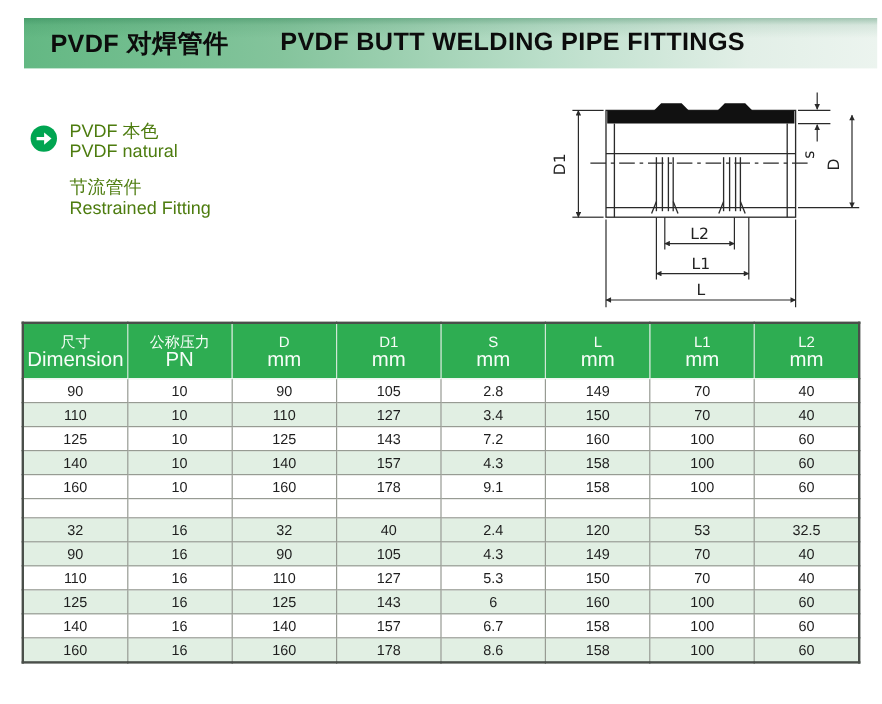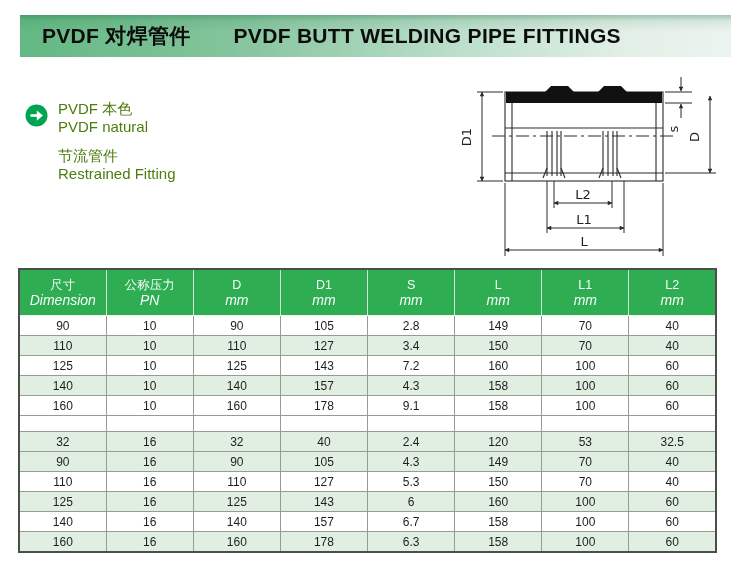--- a/index.html
+++ b/index.html
@@ -35,21 +35,21 @@
     border:2px solid #4a4f4a;
   }
   .spec-table th {
     height:40px; background:#2ead52; color:#f7fdf8; font-weight:normal;
     padding:2px 0 3px; border-right:1px solid #cfe7d6; border-bottom:1px solid #eef5ef;
     vertical-align:middle;
     margin-left:36px;
   }
   .spec-table th:last-child { border-right:none; }
   .spec-table th .h1 { font-size:12.5px; line-height:16px; }
-  .spec-table th .h2 { font-size:14px; line-height:14px;font-style:italic; }
+  .spec-table th .h2 { font-size:17px; line-height:14px; }
   .spec-table td {
     height:19px; font-size:12px; color:#1e1e1e; text-align:center;
     border:1px solid #979b93; background:#ffffff; padding:0;
   }
   .spec-table tr.green td { background:#e1efe3; }
   .spec-table tr.sep td { height:15px; background:#ffffff; }
 </style>
 </head>
 <body>
 
@@ -292,21 +292,21 @@
           <td>6.7</td>
           <td>158</td>
           <td>100</td>
           <td>60</td>
         </tr>
         <tr class="green">
           <td>160</td>
           <td>16</td>
           <td>160</td>
           <td>178</td>
-          <td>6.3</td>
+          <td>8.6</td>
           <td>158</td>
           <td>100</td>
           <td>60</td>
         </tr>
       </tbody>
   </table>
 
 </div>
 
 </body></html>

